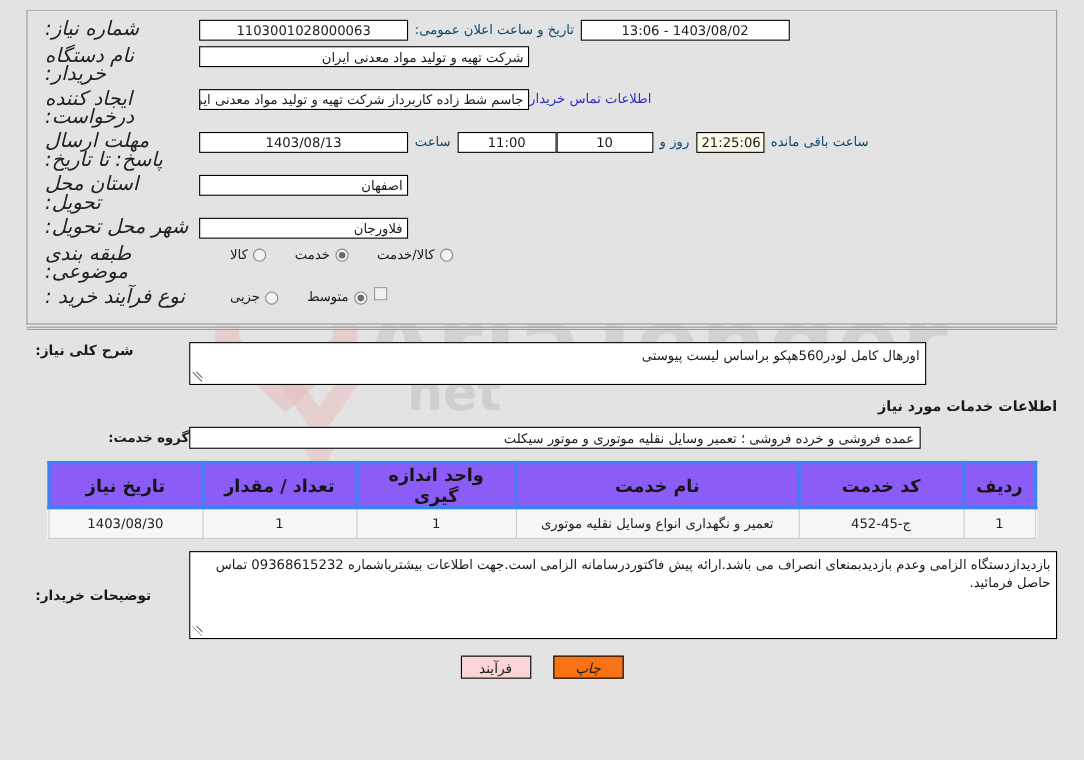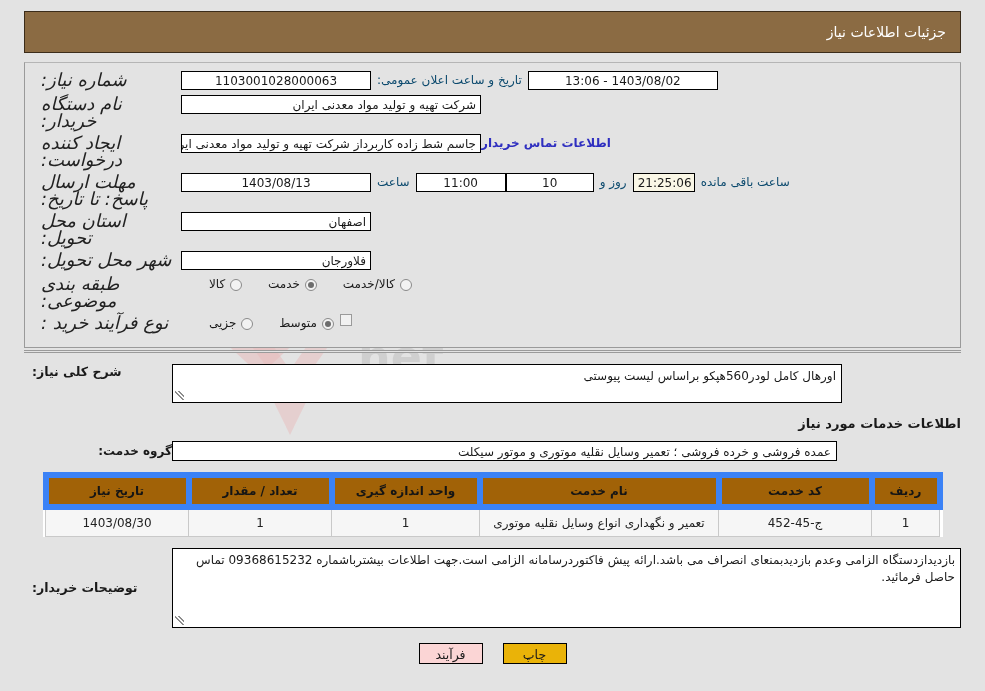--- a/index.html
+++ b/index.html
@@ -62,21 +62,21 @@
   .wm-arrow {
     position: absolute;
     left: 230px;
     top: 330px;
     width: 120px;
     height: 115px;
     opacity: .5;
   }
   .wm-top {
     position: absolute;
-    left: 358px;
+    left: 370px;
     top: 330px;
     font-size: 46px;
     font-weight: bold;
     color: #bdbdbd;
     opacity: .5;
     direction: ltr;
   }
 
   .page {
     position: relative;
@@ -163,21 +163,20 @@
     white-space: nowrap;
     color: #0c4a6e;
   }
   .contact-link {
     color: #2f2fc0;
     font-size: 12px;
     line-height: 19px;
     padding-right: 10px;
     white-space: nowrap;
     cursor: pointer;
-    font-weight: bold;
   }
 
   
   .radio {
     display: inline-block;
     width: 12px;
     height: 12px;
     border-radius: 50%;
     border: 1px solid #8a8a8a;
     background: #f2f2f2;
@@ -309,24 +308,24 @@
 
   
   table.items {
     width: 900px;
     margin: 0 auto;
     border-collapse: collapse;
     background: #fff;
     font-size: 12px;
   }
   table.items th {
-    background: #a16207;
-    border: 6px solid #3b82f6;
+    background: #8b5cf6;
+    border: 3px solid #3b82f6;
     font-weight: bold;
-    font-size: 12px;
+    font-size: 16px;
     height: 26px;
     color: #151515;
     padding: 0 6px;
   }
   table.items td {
     border: 1px solid #c9c9c9;
     background: #f6f6f6;
     height: 26px;
     text-align: center;
     padding: 0 6px;
@@ -350,41 +349,38 @@
     border: 1px solid #000;
     height: 21px;
     line-height: 21px;
     min-width: 64px;
     text-align: center;
     font-size: 12.5px;
     padding: 0 10px;
     cursor: pointer;
     box-sizing: border-box;
   }
-  .btn-print { background: #eab308; }
+  .btn-print { background: #f97316; font-style: italic; }
   .btn-back  { background: #fbd5d5; }
 </style>
 </head>
 <body>
 
 <div class="watermark">
   <div class="wm-shield"></div>
   <svg class="wm-arrow" viewBox="0 0 120 115">
     <path d="M10 0 L60 70 L110 0 L88 0 L60 40 L32 0 Z" fill="#e8bcbc"></path>
     <path d="M38 60 L82 60 L60 105 Z" fill="#e8bcbc"></path>
   </svg>
   <div class="wm-top">net</div>
   <div class="wm-text">AriaTender</div>
 </div>
 
 <div class="page">
 
-  <div class="titlebar">
-    <div class="t">جزئیات اطلاعات نیاز</div>
-  </div>
 
   <div class="frame">
     <div class="info">
 
       <div class="row">
         <div class="box ctr num w-pub">13:06 - 1403/08/02</div>
         <div class="mini">تاریخ و ساعت اعلان عمومی:</div>
         <div class="box ctr num w-need">1103001028000063</div>
         <div class="lbl">شماره نیاز:</div>
       </div>

